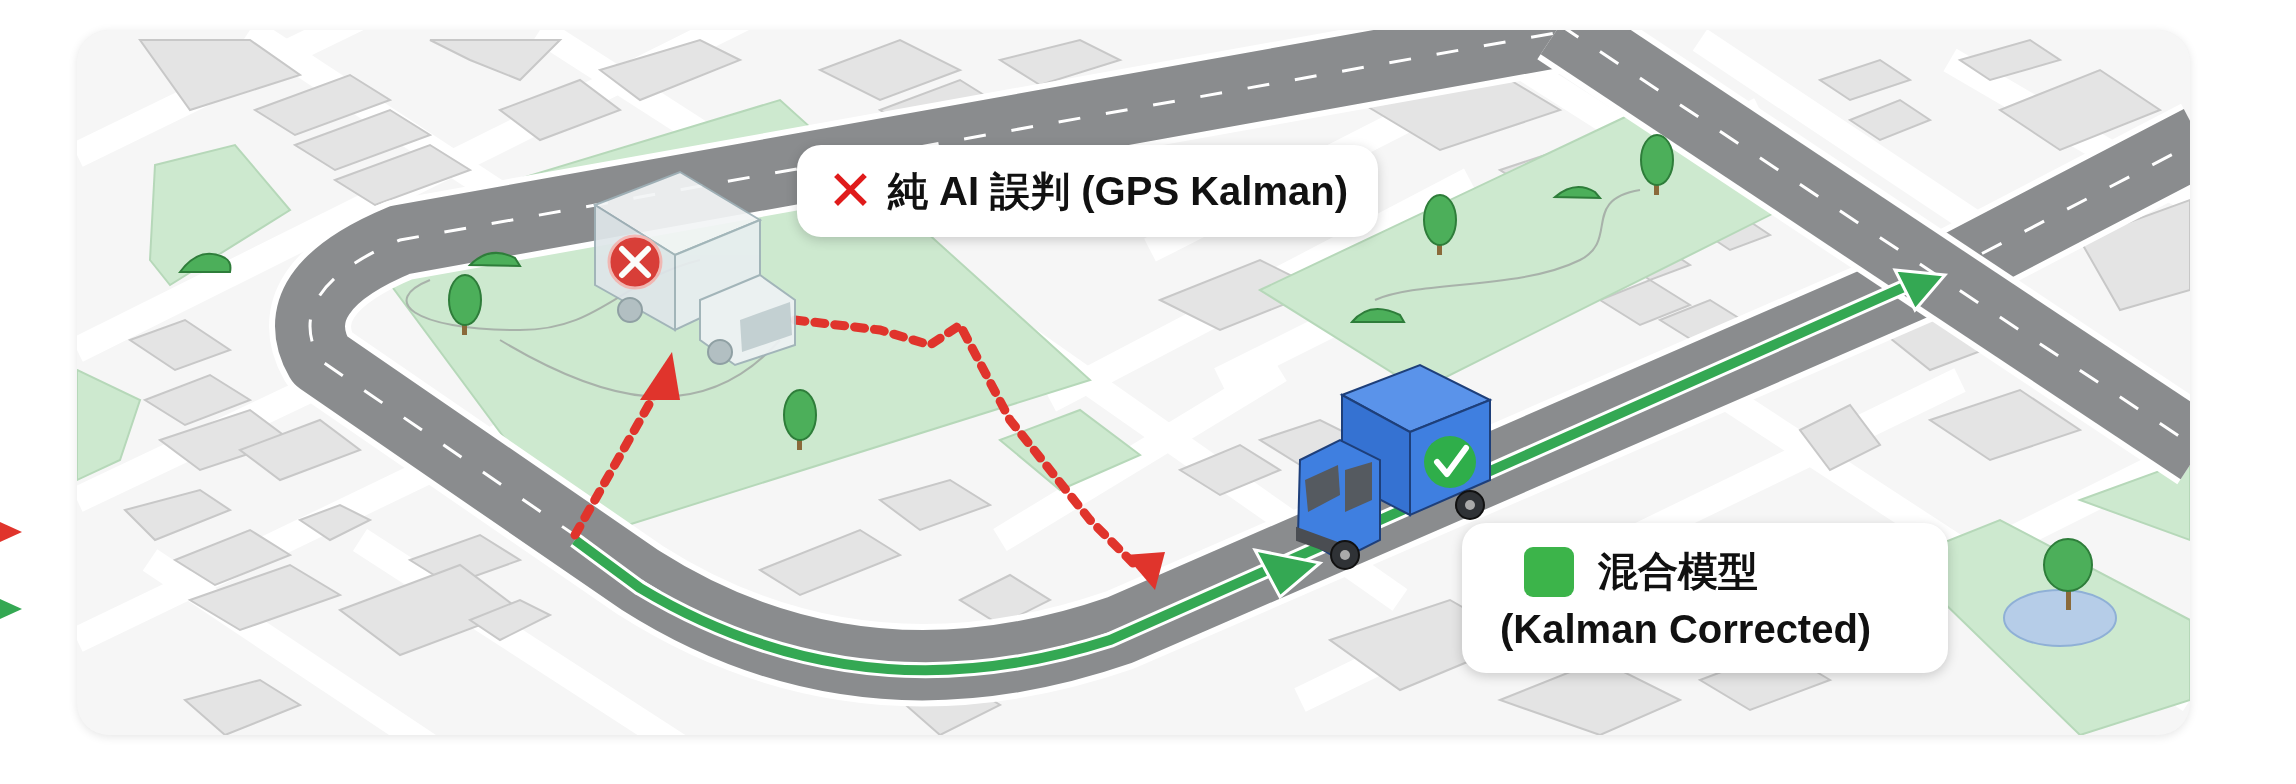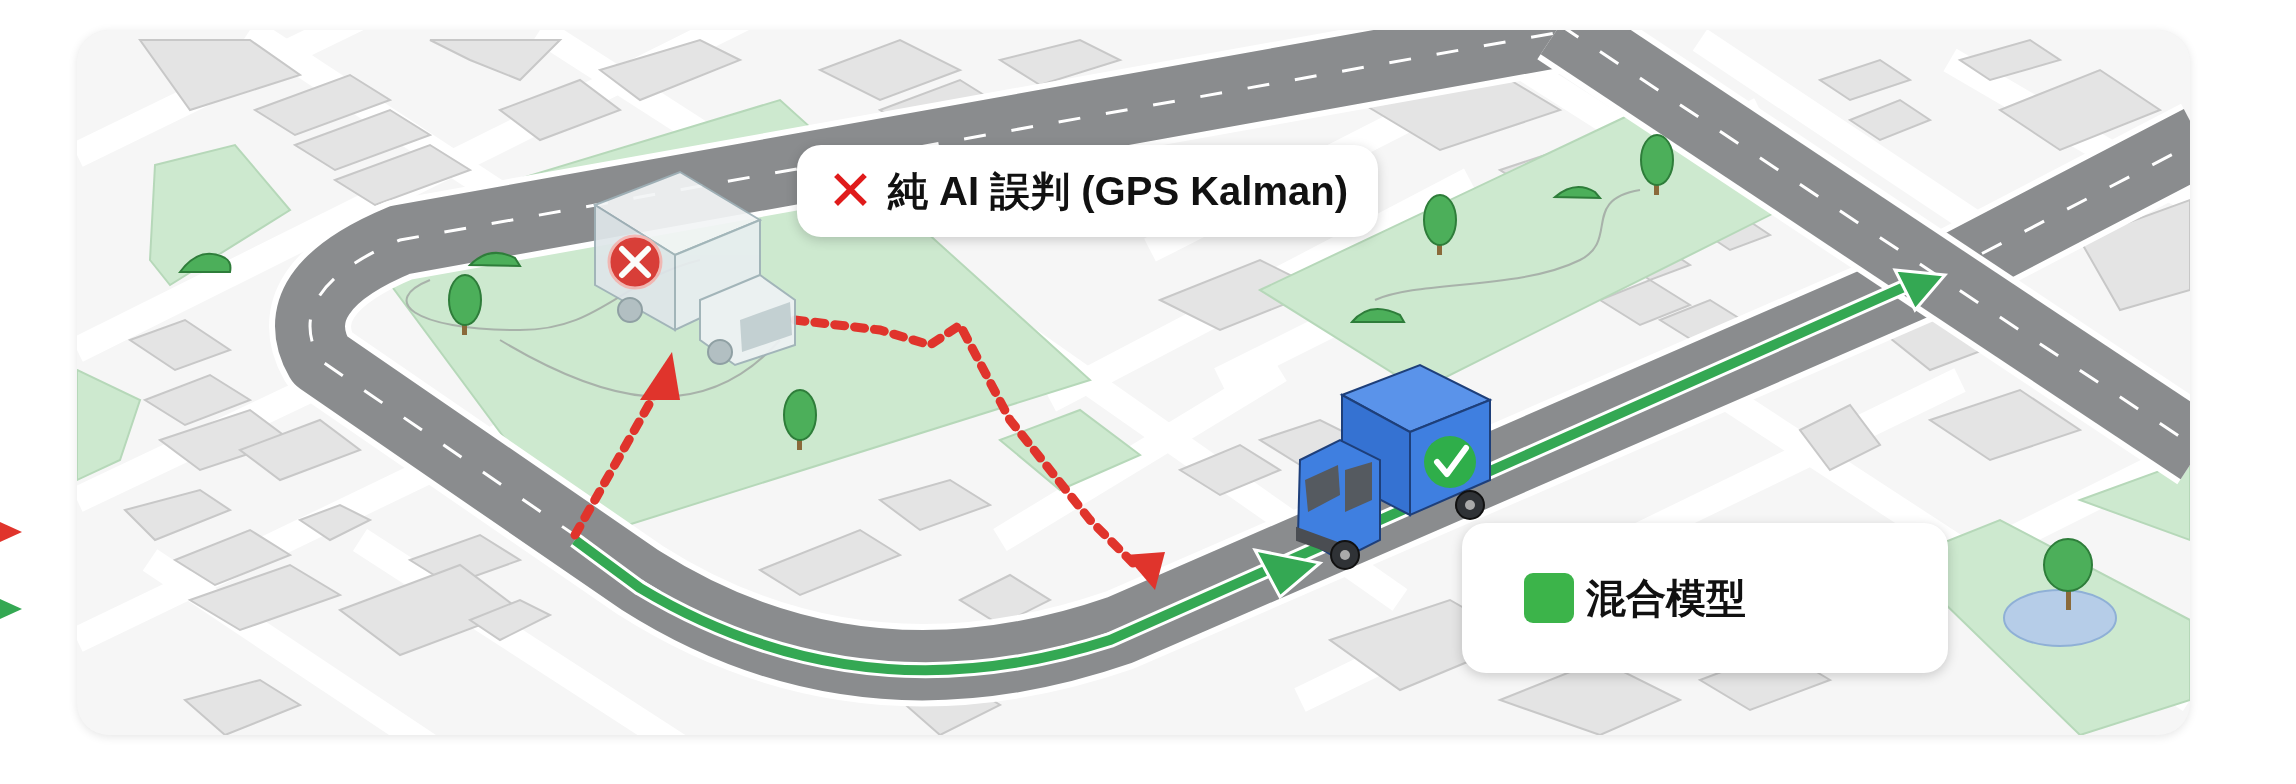--- a/index.html
+++ b/index.html
@@ -11,21 +11,21 @@
               box-shadow:0 2px 10px rgba(0,0,0,0.10); }
   .map-card svg { position:absolute; left:0; top:0; }
   .label { position:absolute; background:#ffffff; border-radius:24px;
            box-shadow:0 3px 12px rgba(0,0,0,0.18); color:#111;
            font-weight:bold; display:flex; align-items:center; }
   .label-drift { left:797px; top:145px; width:581px; height:92px; padding:0 0 0 30px;
                  box-sizing:border-box; font-size:40px; gap:14px; }
   .label-kalman { left:1462px; top:523px; width:486px; height:150px; padding:0 0 0 38px;
                   box-sizing:border-box; font-size:40px; flex-direction:column; align-items:flex-start;
                   justify-content:center; gap:8px; }
-  .kalman-line1 { display:flex; align-items:center; gap:12px;padding-left:24px; }
+  .kalman-line1 { display:flex; align-items:center; gap:24px;padding-left:24px; }
   .x-glyph { color:#e01b1b; font-size:56px; line-height:1; font-weight:bold; }
   .check-box { width:50px; height:50px; background:#3cb44a; border-radius:9px;
                display:flex; align-items:center; justify-content:center; }
 </style>
 </head>
 <body>
 
 <svg class="legend-stub" style="top:520px" width="22" height="24" viewBox="0 0 22 24">
   <polygon points="0,2 22,12 0,22" fill="#e0342c"></polygon>
 </svg>
@@ -225,14 +225,15 @@
 
   <div class="label label-kalman" style="left:1385px; top:493px;">
     <div class="kalman-line1">
       <span class="check-box">
         <svg width="36" height="36" viewBox="0 0 36 36">
             <path d="M 7 18 L 15 27 L 30 9" stroke="#fff" stroke-width="4" fill="none" stroke-linecap="round" stroke-linejoin="round"></path>
           </svg>
       </span>
       <span>混合模型</span>
     </div>
+    <span>(Kalman Corrected)</span>
   </div>
 </div>
 
 </body></html>

